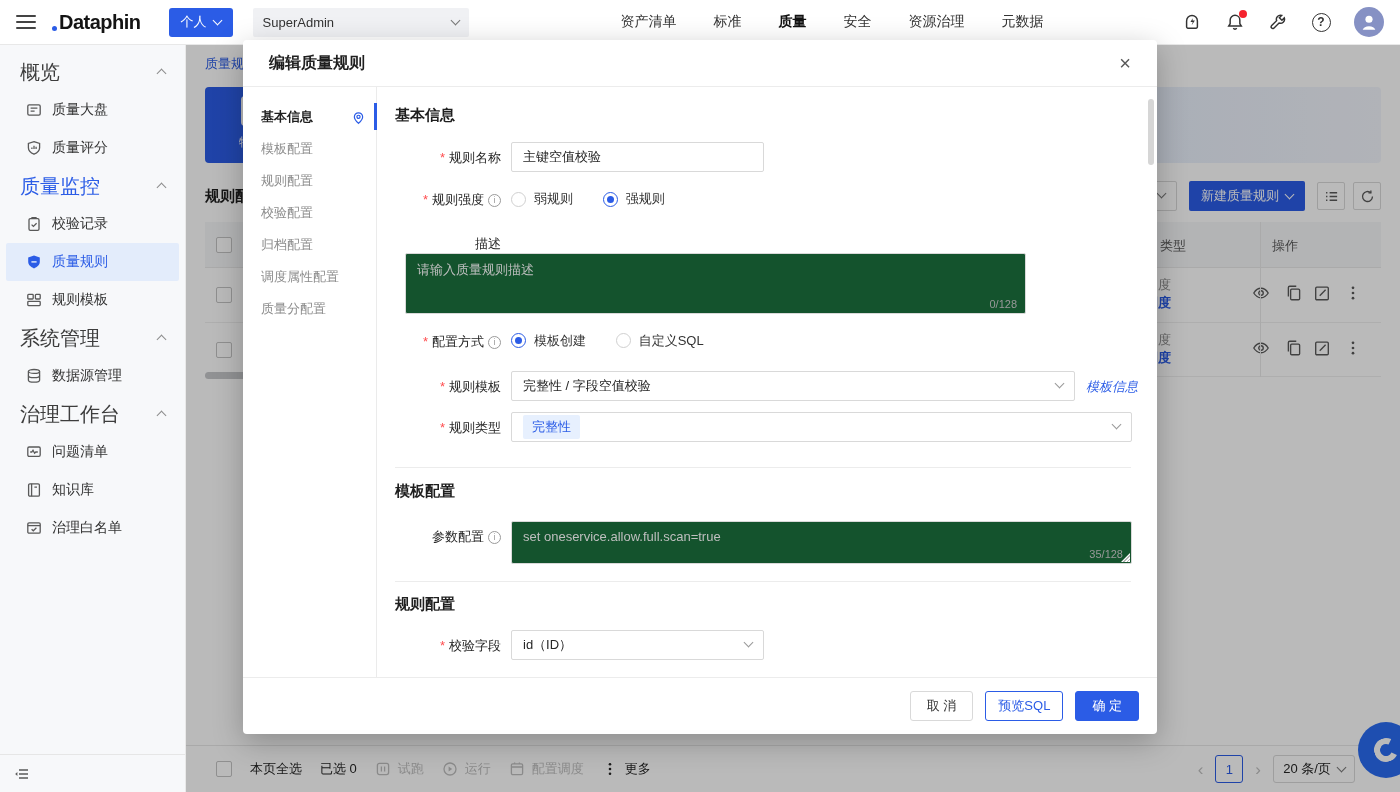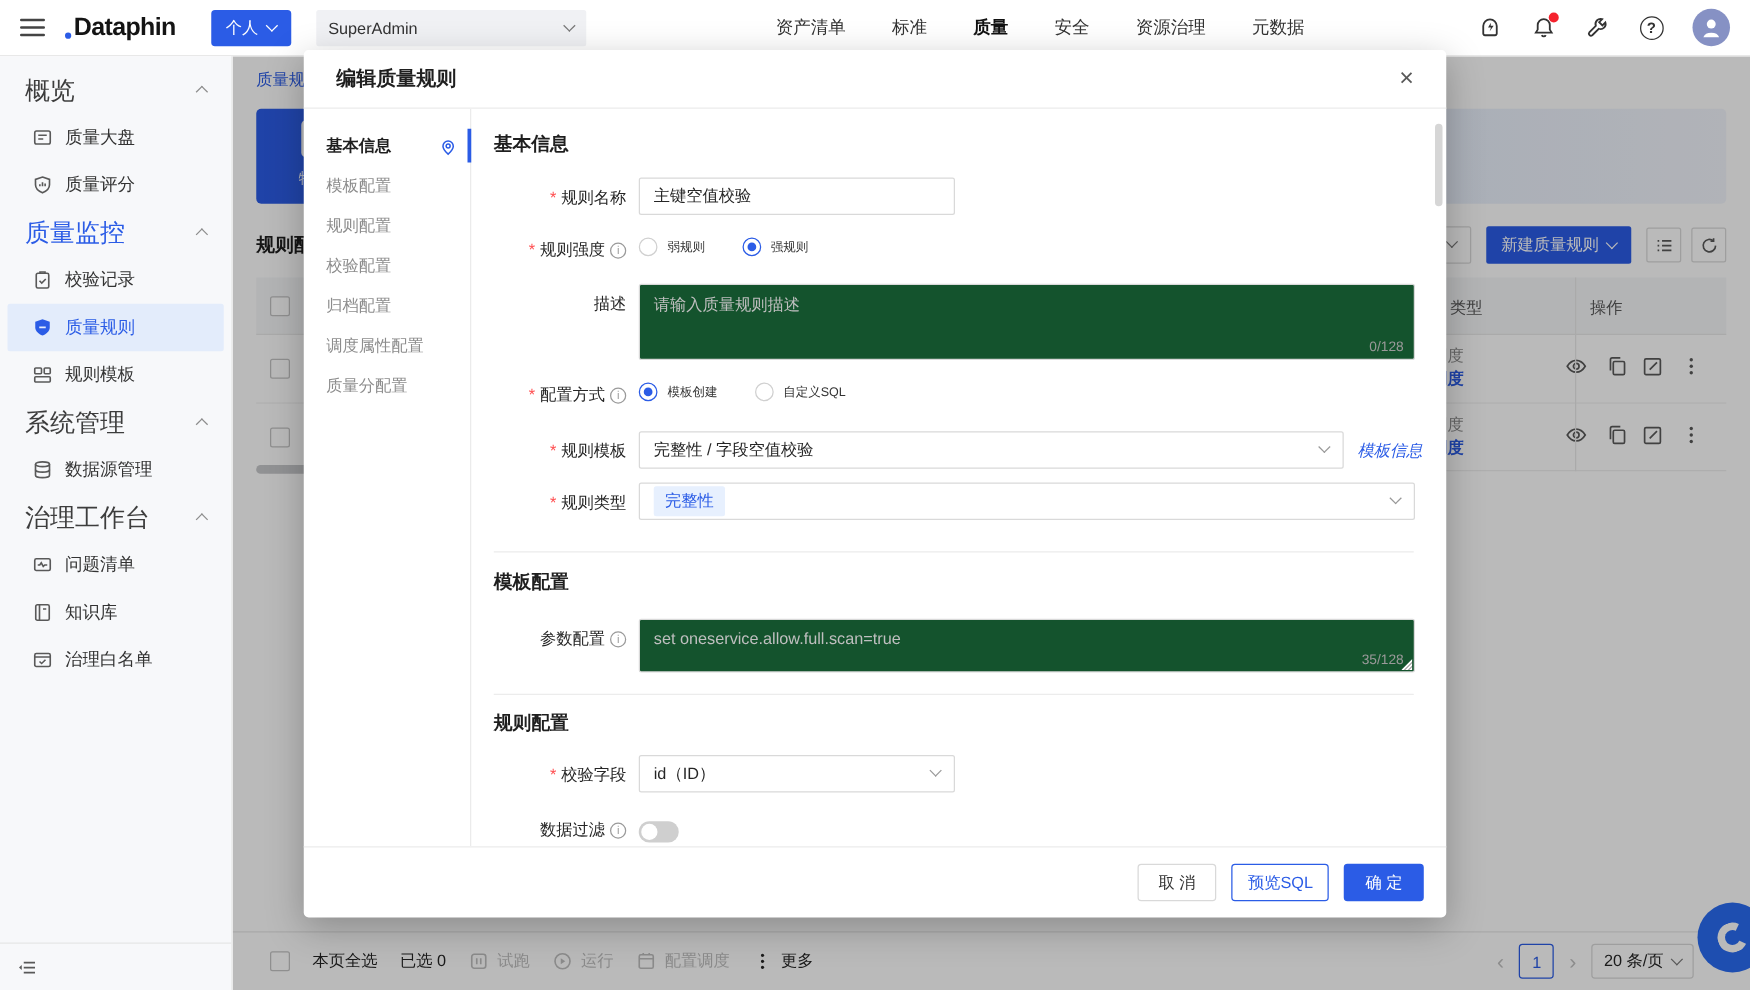--- a/index.html
+++ b/index.html
@@ -93,21 +93,21 @@
   .fctrl { margin-left:10px; position:relative; }
   .inp, .sel { height:30px; border:1px solid #d9d9d9; border-radius:2px; background:#fff; display:flex; align-items:center; padding:0 11px; font-size:13px; color:#262626; position:relative; }
   .sel { cursor:pointer; padding-right:40px; }
   .sel .chev { position:absolute; right:11px; top:11px; border-color:#999; }
   .tarea { border:1px solid #d9d9d9; border-radius:2px; background:#14532d; padding:7px 11px; font-size:13px; position:relative; }
   .ph { color:#bfbfbf; }
   .counter { position:absolute; right:8px; bottom:3px; font-size:11px; color:#999; }
   .tarea.rs:after { content:""; position:absolute; right:1px; bottom:1px; width:9px; height:9px; background:repeating-linear-gradient(-45deg,#fff 0 1.5px,#b5b5b5 1.5px 2.6px); clip-path:polygon(100% 0,0 100%,100% 100%); }
   .w253 { width:253px; } .w621 { width:621px; } .w564 { width:564px; }
   .h61 { height:61px; } .h43 { height:43px; }
-  .radio { display:inline-flex; align-items:center; margin-right:26px; font-size:10px; color:#333; cursor:pointer; }
+  .radio { display:inline-flex; align-items:center; margin-right:26px; font-size:13px; color:#333; cursor:pointer; }
   .rdot { width:15px; height:15px; border:1px solid #d0d0d0; border-radius:50%; background:#fff; margin-right:8px; position:relative; }
   .rdot.on { border-color:#2b5ce6; }
   .rdot.on:after { content:""; position:absolute; inset:3px; border-radius:50%; background:#2b5ce6; }
   .tag { background:#e7f0fe; color:#2b5ce6; padding:3px 9px; border-radius:2px; font-size:13px; }
   .mlink { color:#2b5ce6; font-size:13px; margin-left:11px; padding-top:7px; cursor:pointer; white-space:nowrap;font-style:italic; }
   .hr { border:none; border-top:1px solid #ececec; }
   .toggle { width:32px; height:17px; border-radius:9px; background:#cfcfcf; position:relative; margin-top:5px; cursor:pointer; }
   .toggle i { position:absolute; left:2px; top:2px; width:13px; height:13px; background:#fff; border-radius:50%; }
   .m-foot { height:57px; border-top:1px solid #ececec; display:flex; align-items:center; justify-content:flex-end; gap:12px; padding-right:18px; }
   .btn { height:30px; border:1px solid #d9d9d9; border-radius:3px; background:#fff; color:#333; font-size:13px; padding:0 16px; cursor:pointer; font-family:inherit; }
@@ -476,21 +476,21 @@
               <span class="rdot"></span>
               <span>弱规则</span>
             </label>
           <label class="radio">
               <span class="rdot on"></span>
               <span>强规则</span>
             </label>
         </div>
       </div>
 
-      <div class="frow" style="margin-top:18px;">
+      <div class="frow" style="margin-top:18px;flex-direction:column;">
         <div class="flabel">描述</div>
         <div class="fctrl">
           <div class="tarea w621 h61">
             <span class="ph">请输入质量规则描述</span>
             <span class="counter">0/128</span>
           </div>
         </div>
       </div>
 
       <div class="frow" style="margin-top:16px;">

